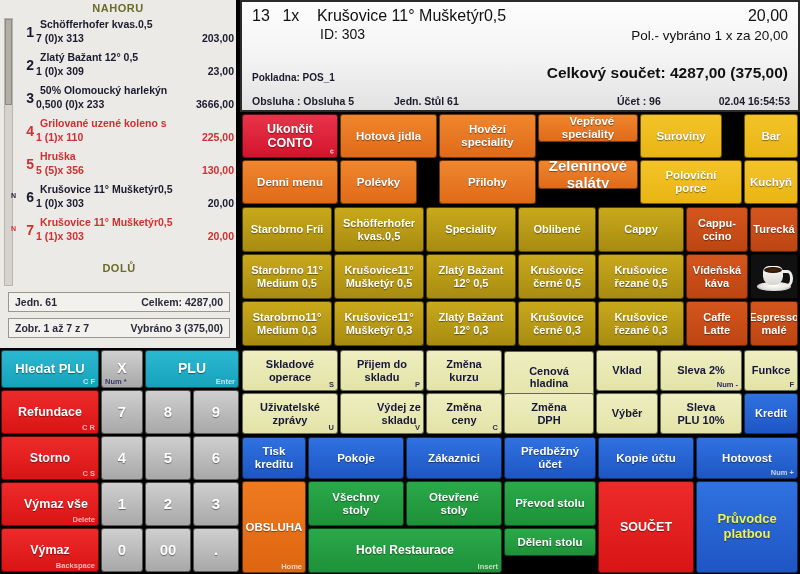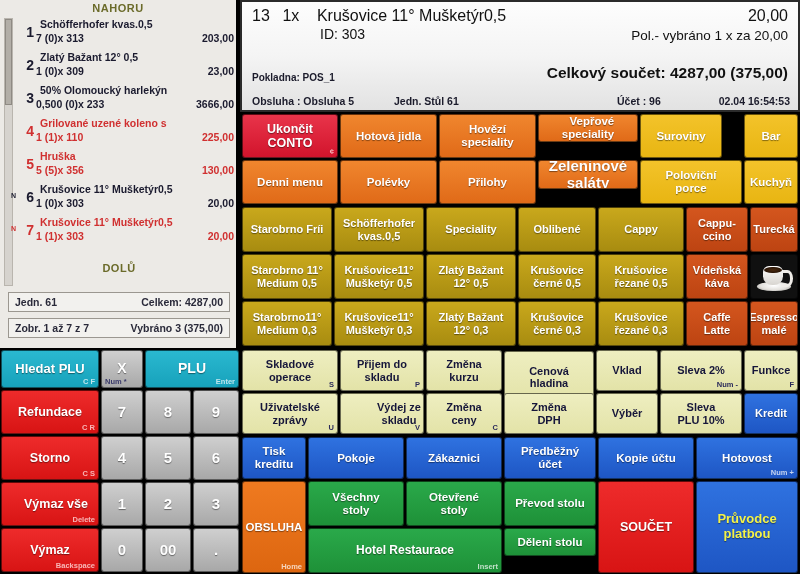--- a/index.html
+++ b/index.html
@@ -196,21 +196,21 @@
       </div>
       <div class="btn p-amber" style="left: 400px; top: 1px; width: 82px; height: 44px; font-size: 11.5px;">
         <div class="lbl">Suroviny</div>
       </div>
       <div class="btn p-amber" style="left: 504px; top: 1px; width: 54px; height: 44px; font-size: 11.5px;">
         <div class="lbl">Bar</div>
       </div>
       <div class="btn p-orange" style="left: 2px; top: 47px; width: 96px; height: 44px; font-size: 11.5px;">
         <div class="lbl">Denni menu</div>
       </div>
-      <div class="btn p-orange" style="left: 100px; top: 47px; width: 97px; height: 44px; font-size: 11.5px;">
+      <div class="btn p-orange" style="left: 100px; top: 47px; width: 77px; height: 44px; font-size: 11.5px;">
         <div class="lbl">Polévky</div>
       </div>
       <div class="btn p-orange" style="left: 199px; top: 47px; width: 97px; height: 44px; font-size: 11.5px;">
         <div class="lbl">Přilohy</div>
       </div>
       <div class="btn p-orange" style="left: 298px; top: 47px; width: 100px; height: 29px; font-size: 15px;">
         <div class="lbl">Zeleninové<br>saláty</div>
       </div>
       <div class="btn p-amber" style="left: 400px; top: 47px; width: 102px; height: 44px; font-size: 11.5px;">
         <div class="lbl">Poloviční<br>porce</div>

